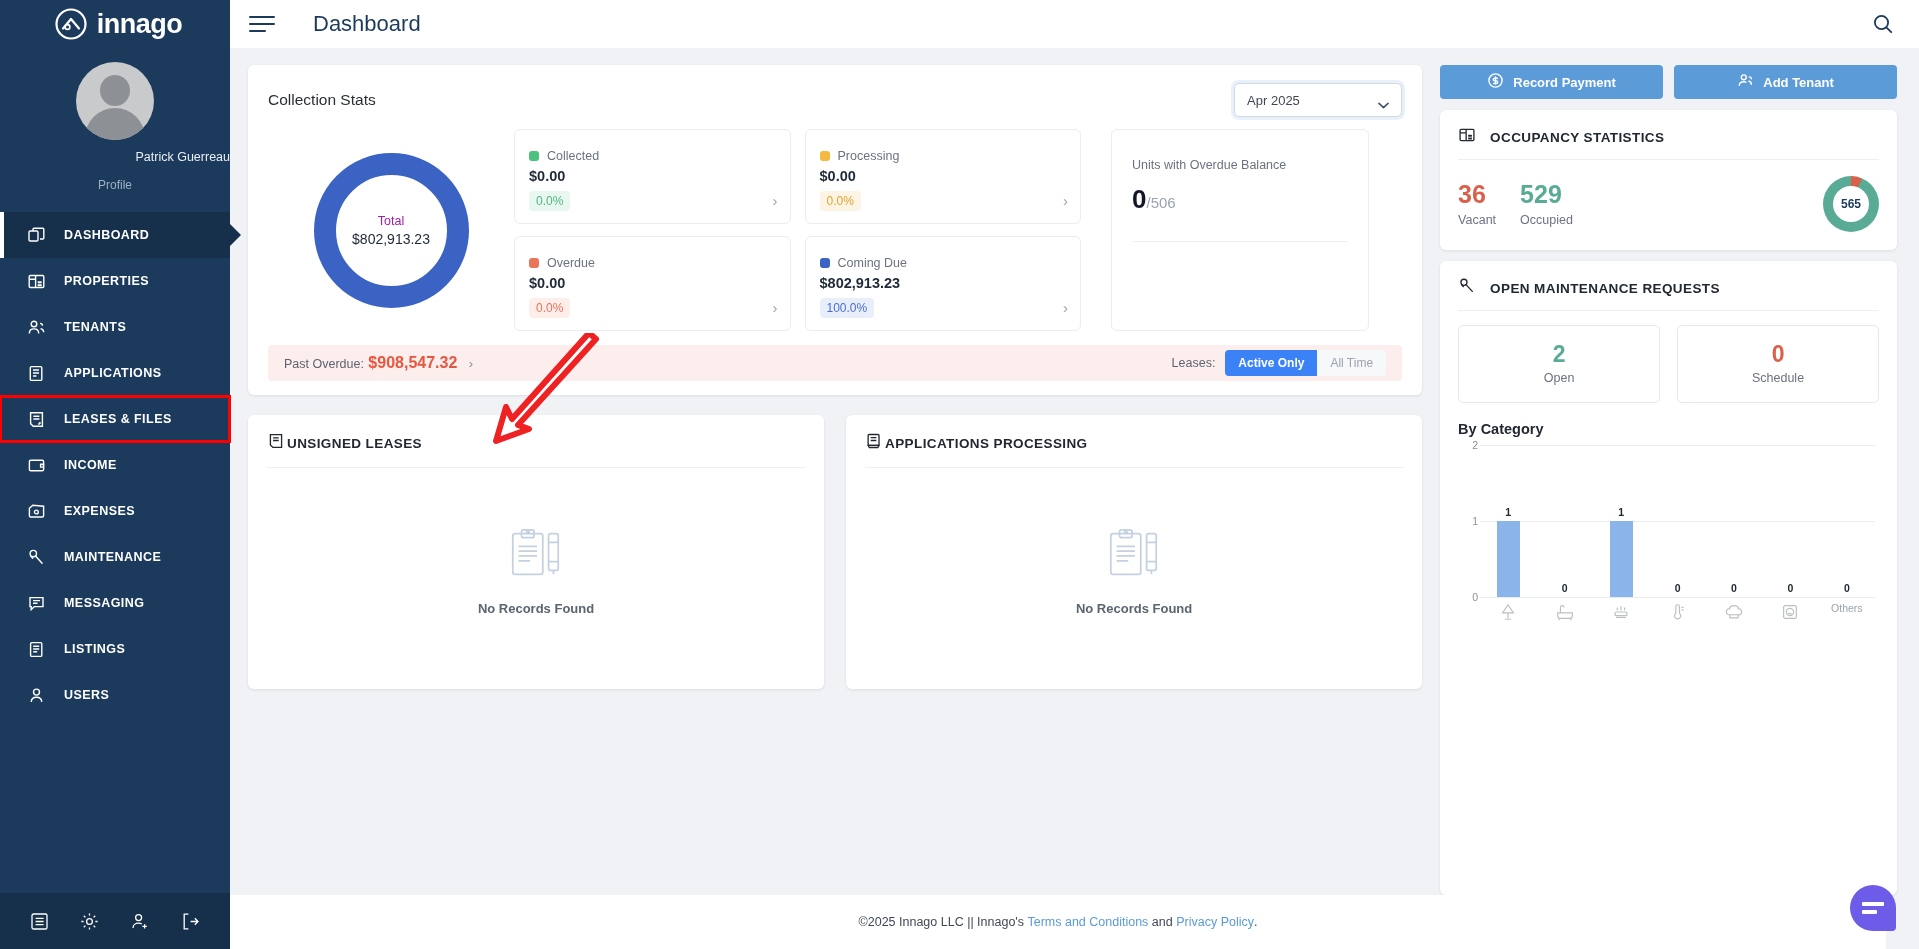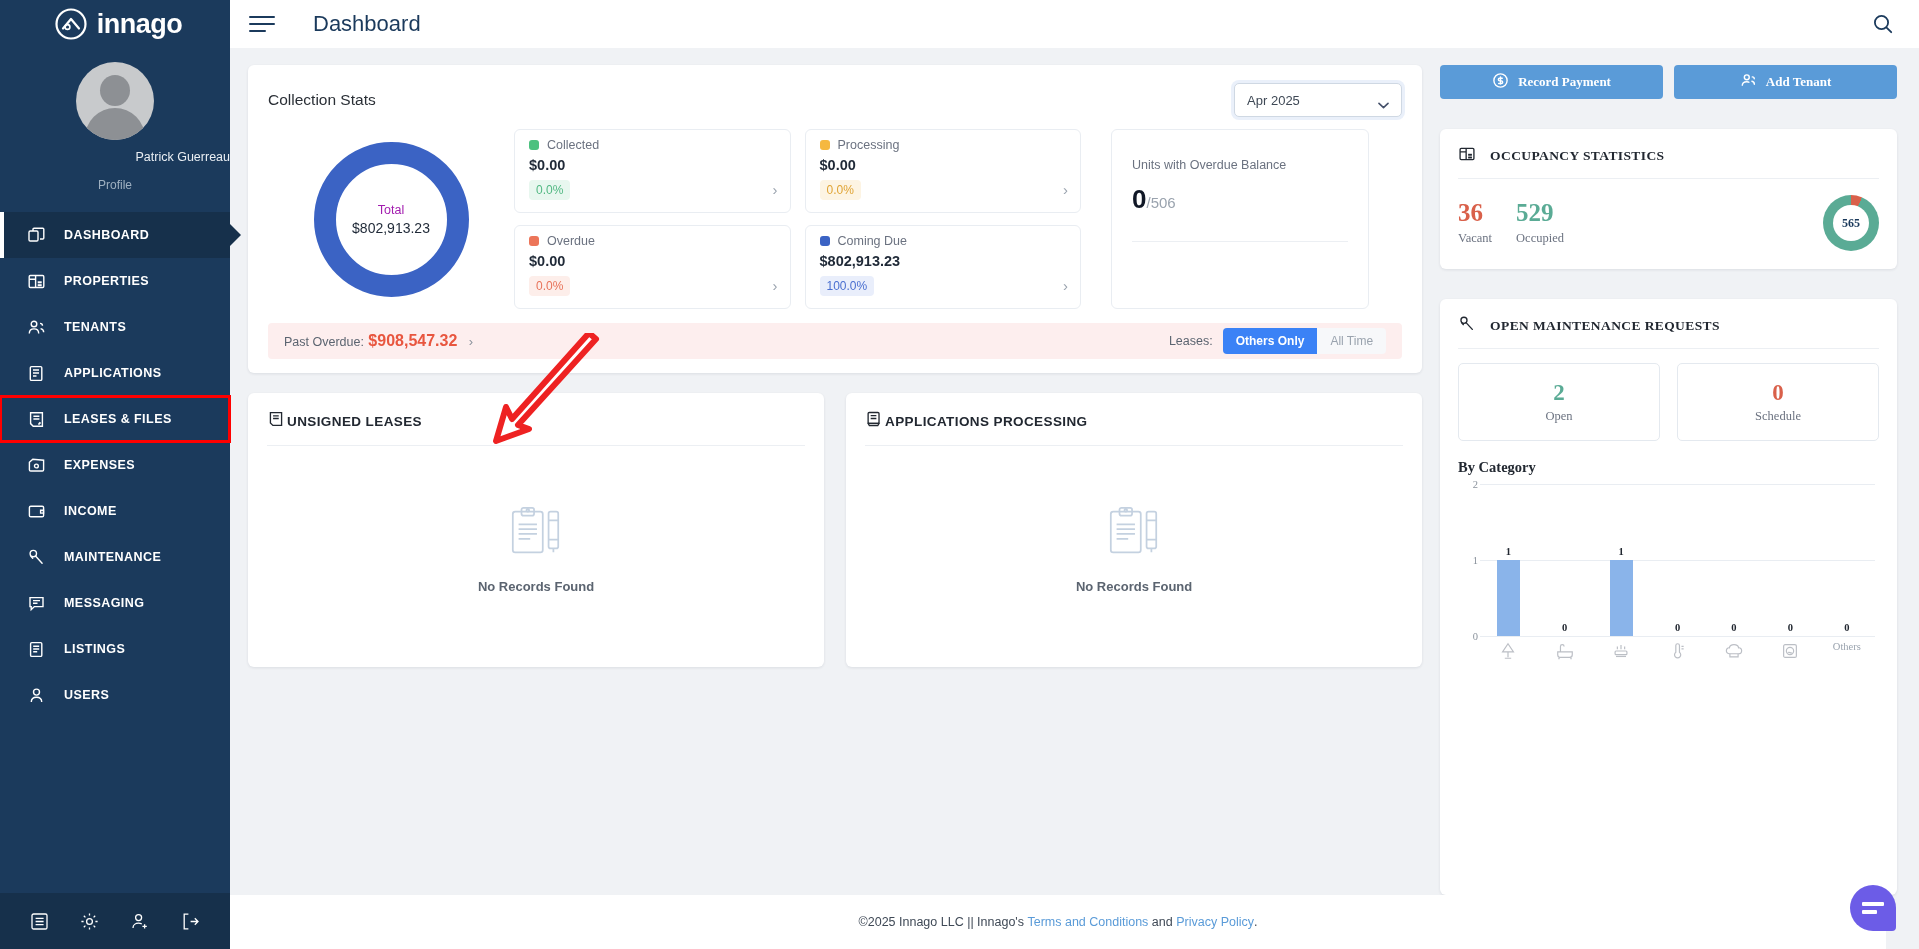--- a/index.html
+++ b/index.html
@@ -112,21 +112,21 @@
 
   
   #content {
     position: absolute; left: 230px; top: 48px;
     width: 1689px; height: 847px;
     background: #f0f2f5;
     padding: 17px 22px 0 18px;
     display: flex; gap: 18px;
   }
   #left-col { width: 1182px; display: flex; flex-direction: column; gap: 20px; }
-  #right-col { width: 460px; display: flex; flex-direction: column; gap: 30px; font-family: Liberation Serif, serif; }
+  #right-col { width: 460px; display: flex; flex-direction: column; gap: 11px; }
 
   .card {
     background: #ffffff; border-radius: 6px;
     box-shadow: 0 1px 3px rgba(16,24,40,.09);
   }
 
   
   #collection-stats { padding: 18px 20px 14px; position: relative; }
   .cs-head { display: flex; align-items: center; justify-content: space-between; }
   .cs-title { font-size: 15.5px; color: #2a2f36; font-weight: 400; }
@@ -152,21 +152,21 @@
   .donut-label { font-size: 12.5px; color: #a21caf; }
   .donut-value { font-size: 14px; color: #1f2937; margin-top: 3px; }
 
   .stat-grid {
     display: grid; grid-template-columns: 1fr 1fr;
     grid-template-rows: 1fr 1fr; gap: 12px 14px;
     width: 567px;
   }
   .stat-card {
     border: 1px solid #e9edf2; border-radius: 6px;
-    padding: 8px 14px 12px; position: relative; cursor: pointer;
+    padding: 19px 14px 12px; position: relative; cursor: pointer;
   }
   .stat-top { display: flex; align-items: center; gap: 8px; }
   .dot { width: 10px; height: 10px; border-radius: 3px; flex: 0 0 10px; }
   .stat-name { font-size: 12.5px; color: #6b7280; }
   .stat-amount { font-size: 14.5px; font-weight: 700; color: #1f2937; margin: 5px 0 7px; }
   .pct {
     display: inline-block; font-size: 12px; padding: 3px 7px; border-radius: 4px;
   }
   .stat-arrow {
     position: absolute; right: 12px; bottom: 15px;
@@ -379,35 +379,35 @@
             <path d="M6.4 6.2h6M6.4 9h6"></path>
             <path d="M11.2 13.4l1.6-1.6 1.3 1.3-1.6 1.6h-1.3z" fill="#fff" stroke="none"></path>
           </svg>
         </span>
       <span>LEASES &amp; FILES</span>
     </div>
 
     <div class="nav-item">
       <span class="nav-ico">
           <svg viewBox="0 0 19 19" width="19" height="19" fill="none" stroke="#fff" stroke-width="1.4">
+            <rect x="2.4" y="4.2" width="14.2" height="10.6" rx="1.4"></rect>
+            <path d="M13.6 8.2h2.9v2.9h-2.9z"></path>
+          </svg>
+        </span>
+      <span>INCOME</span>
+    </div>
+
+    <div class="nav-item">
+      <span class="nav-ico">
+          <svg viewBox="0 0 19 19" width="19" height="19" fill="none" stroke="#fff" stroke-width="1.4">
             <path d="M2.4 6.2l3.4-3 10.8 1v9.5a1.3 1.3 0 0 1-1.3 1.3H3.7a1.3 1.3 0 0 1-1.3-1.3z"></path>
             <circle cx="9.4" cy="10" r="1.9"></circle>
           </svg>
         </span>
       <span>EXPENSES</span>
-    </div>
-
-    <div class="nav-item">
-      <span class="nav-ico">
-          <svg viewBox="0 0 19 19" width="19" height="19" fill="none" stroke="#fff" stroke-width="1.4">
-            <rect x="2.4" y="4.2" width="14.2" height="10.6" rx="1.4"></rect>
-            <path d="M13.6 8.2h2.9v2.9h-2.9z"></path>
-          </svg>
-        </span>
-      <span>INCOME</span>
     </div>
 
     <div class="nav-item">
       <span class="nav-ico">
           <svg viewBox="0 0 19 19" width="19" height="19" fill="none" stroke="#fff" stroke-width="1.4">
             <circle cx="6.3" cy="5.6" r="3.2"></circle>
             <path d="M8.5 8l6.6 7.2" stroke-linecap="round"></path>
             <path d="M4.1 8.6l1.6 1.6" stroke-linecap="round"></path>
           </svg>
         </span>
@@ -560,21 +560,21 @@
 
       <div class="overdue-bar">
         <div>
           <span class="po-text">Past Overdue:</span>
           <span class="po-amt">$908,547.32</span>
           <span class="po-chev">›</span>
         </div>
         <div class="lease-toggle">
           <span class="lease-label">Leases:</span>
           <div class="seg">
-            <div class="on">Others Only</div>
+            <div class="on">Active Only</div>
             <div class="off">All Time</div>
           </div>
         </div>
       </div>
 
       <svg id="annot-arrow" viewBox="0 0 125 115">
         <path d="M108 6 L30 92 L41 96 L8 108 L18 74 L24 86 L101 0 Z" fill="#ffffff" stroke="#ee2222" stroke-width="6" stroke-linejoin="round"></path>
       </svg>
     </div>
 

